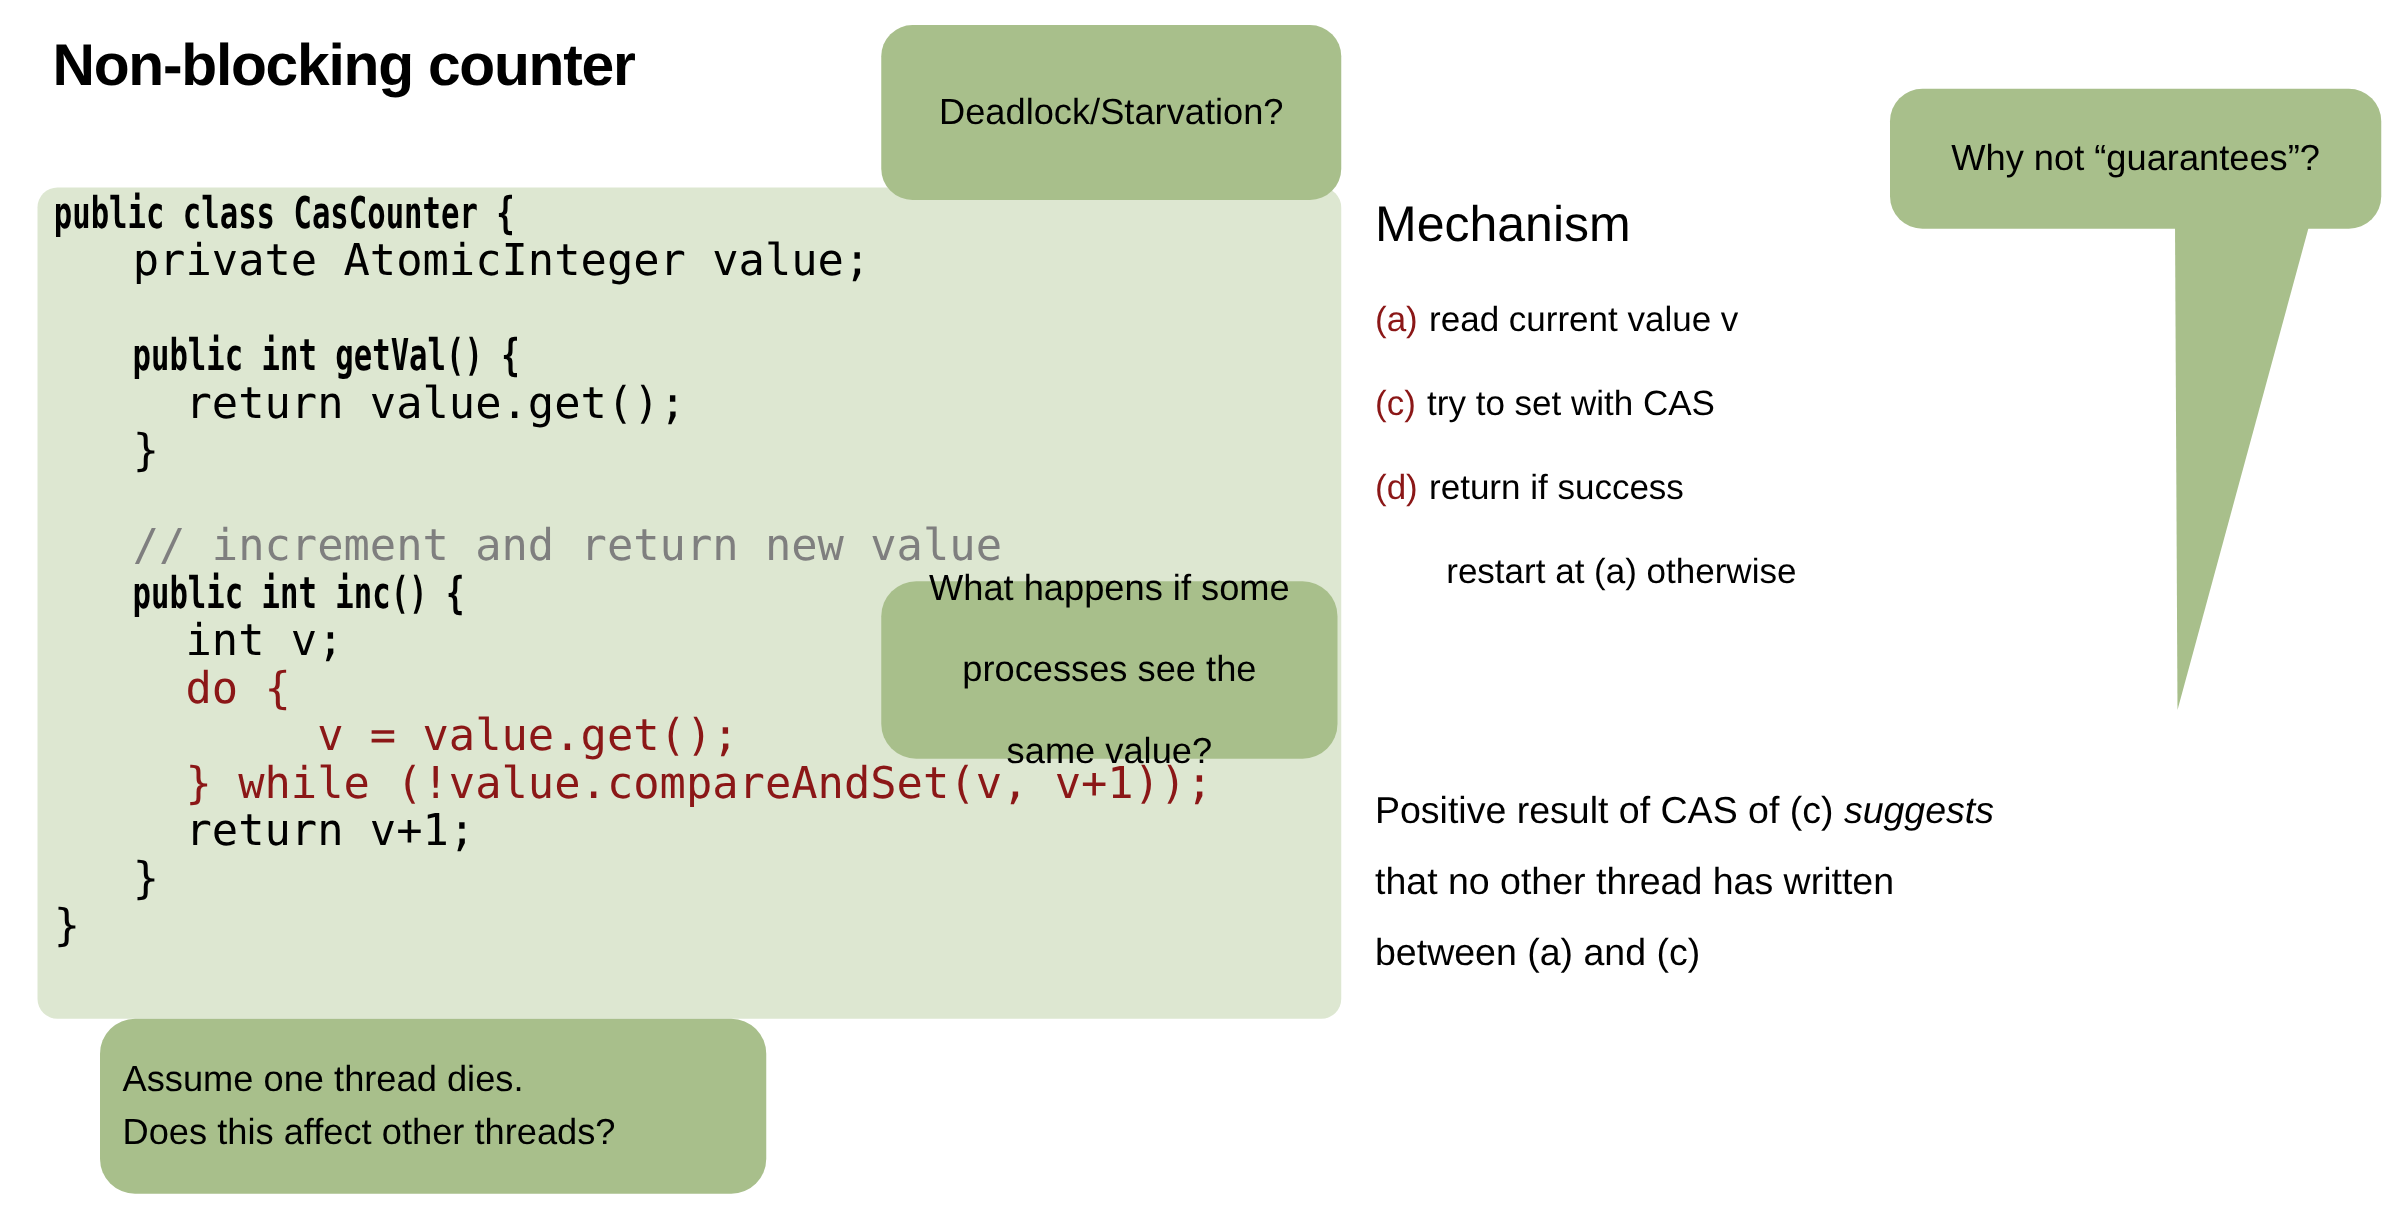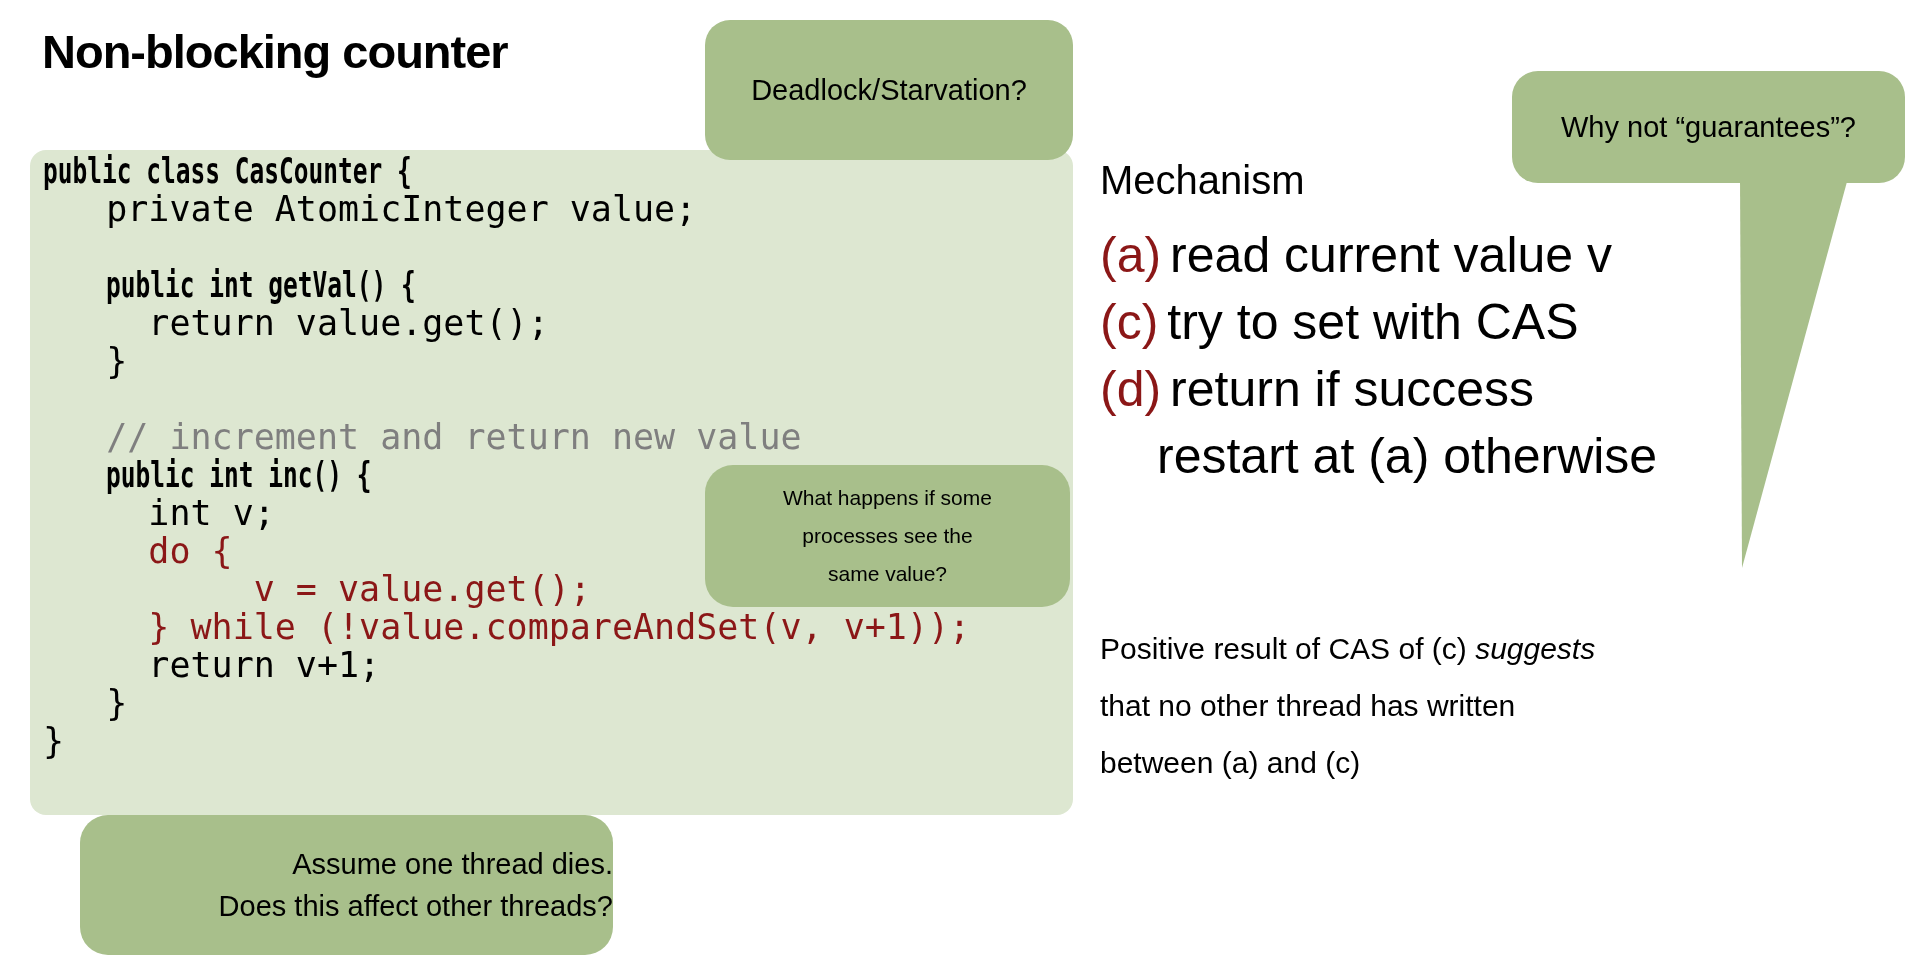--- a/index.html
+++ b/index.html
@@ -30,31 +30,31 @@
     font-size:35px;line-height:38px;
   }
   .code-line{white-space:pre;height:38px;}
   .seg-bold{display:inline-block;font-weight:bold;transform:scaleX(0.70);transform-origin:0 60%;}
   .seg-comment{color:var(--comment);}
   .seg-red{color:var(--red);}
   
   .callout{
     position:absolute;background:var(--callout-bg);border-radius:28px;
     display:flex;flex-direction:column;justify-content:center;
-    font-size:28px;line-height:38px;color:var(--ink);text-align:right;
+    font-size:28px;line-height:38px;color:var(--ink);
   }
   .callout.center{align-items:center;text-align:center;}
   .callout-deadlock{left:705px;top:20px;width:368px;height:140px;font-size:29px;border-radius:25px;}
-  .callout-same-value{left:705px;top:465px;width:365px;height:142px;font-size:21px;z-index:3;}
+  .callout-same-value{left:705px;top:465px;width:365px;height:142px;font-size:29px;z-index:3;gap:27px;}
   .callout-thread-dies{left:80px;top:815px;width:515px;height:140px;padding-left:18px;font-size:29px;line-height:42px;}
   .callout-guarantees{left:1512px;top:71px;width:393px;height:112px;border-radius:26px;font-size:29px;z-index:2;}
   .callout-tail{position:absolute;left:1736px;top:176px;width:115px;height:395px;z-index:1;}
   
   .mech-heading{position:absolute;left:1100px;top:158px;font-size:40px;white-space:nowrap;}
-  .mech-steps{position:absolute;left:1100px;top:222px;font-size:50px;}
+  .mech-steps{position:absolute;left:1100px;top:222px;font-size:28px;}
   .step{line-height:67px;white-space:nowrap;}
   .step-label{color:var(--red);}
   .step-text{margin-left:9px;}
   .step.indent{padding-left:57px;}
   .step.indent .step-text{margin-left:0;}
   .note{position:absolute;left:1100px;top:620px;font-size:30px;line-height:57px;}
   .note em{font-style:italic;}
 </style>
 </head>
 <body>

